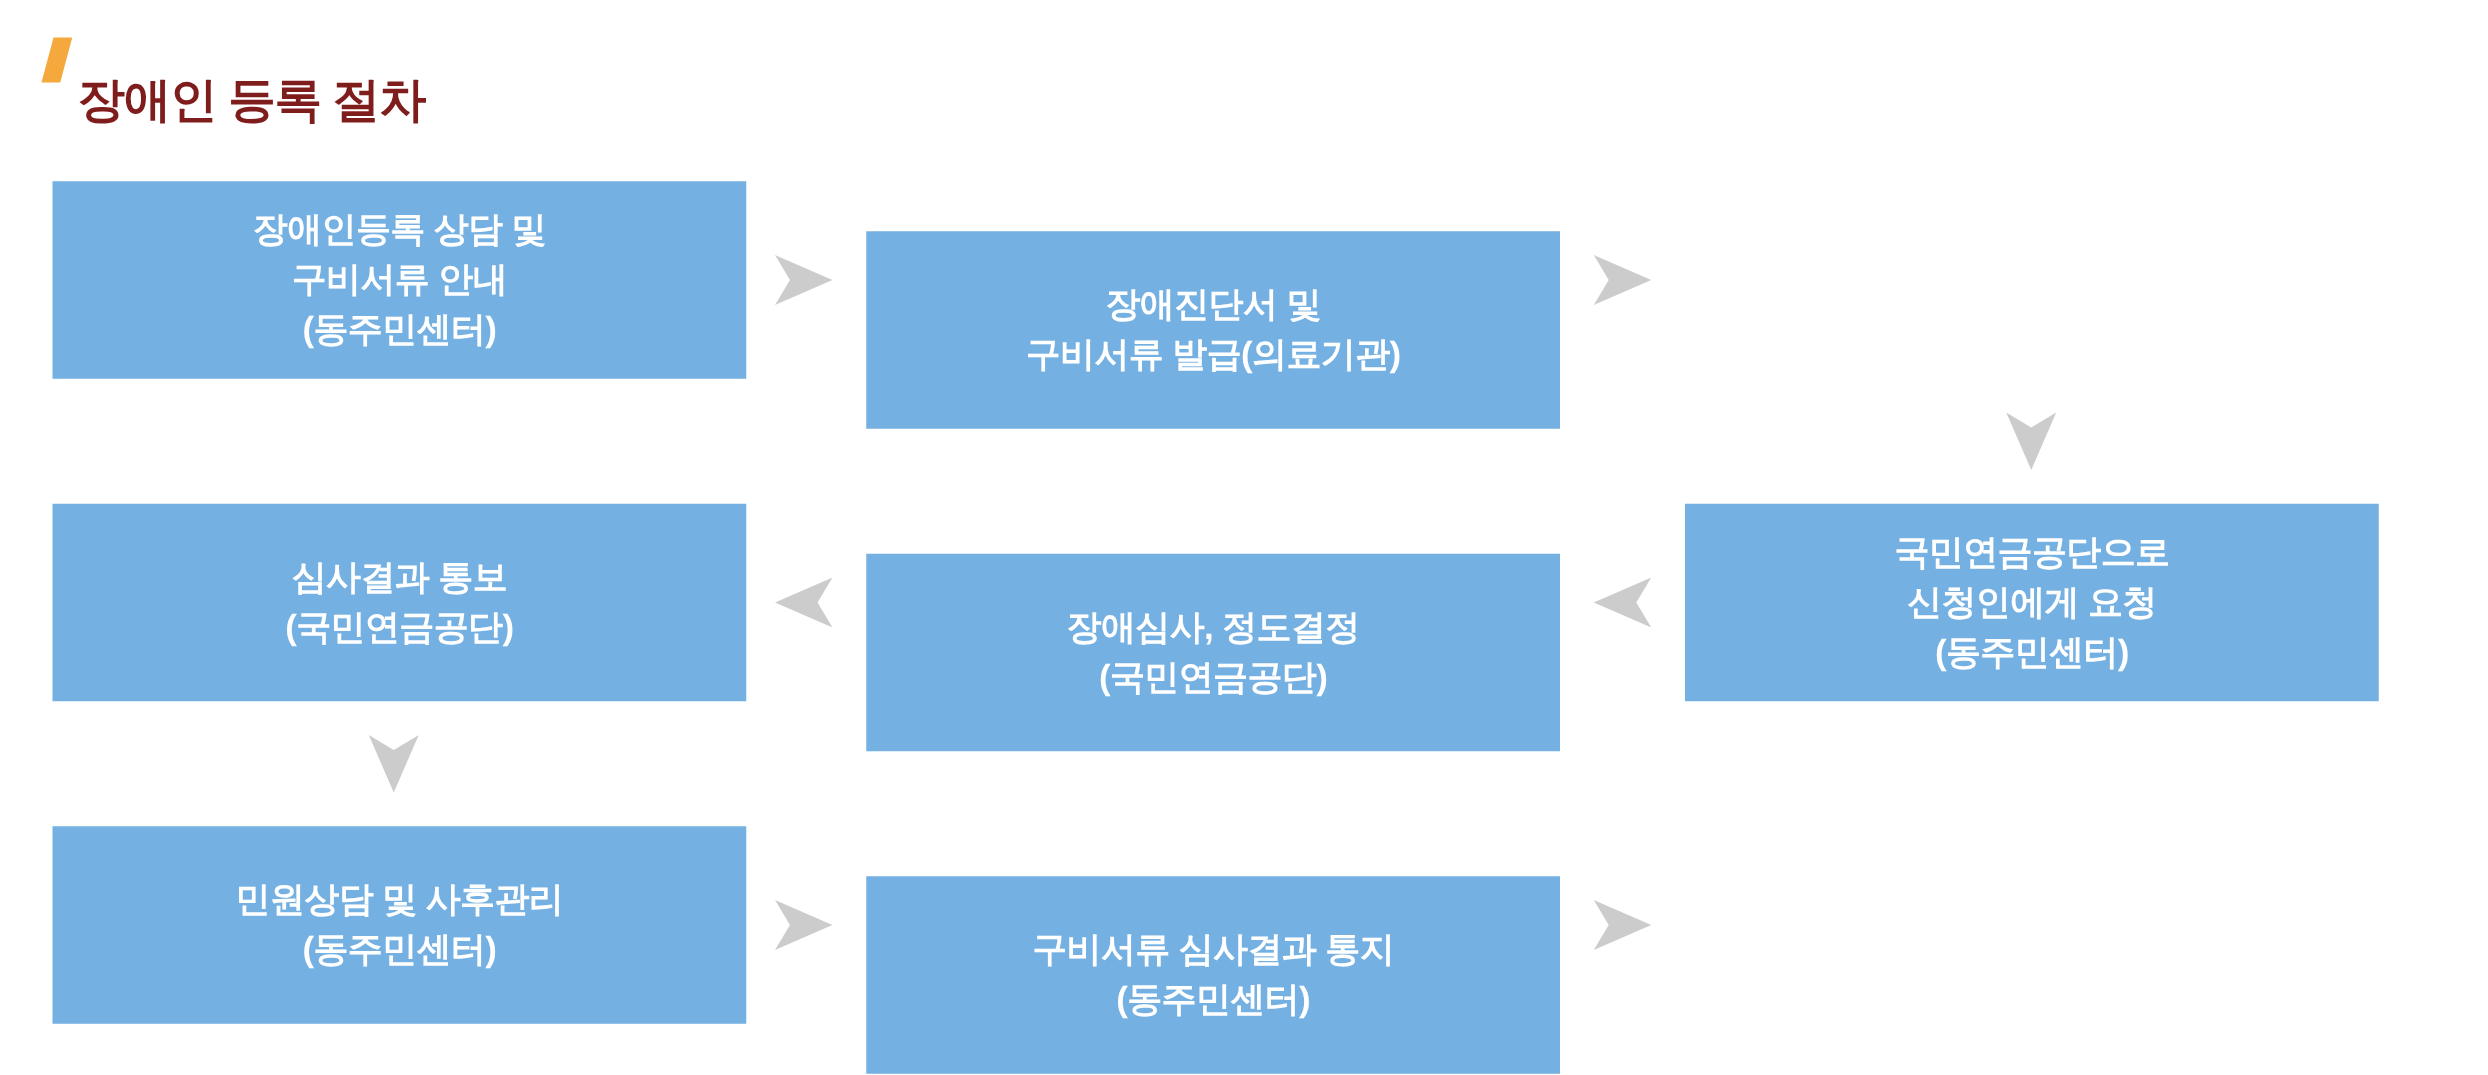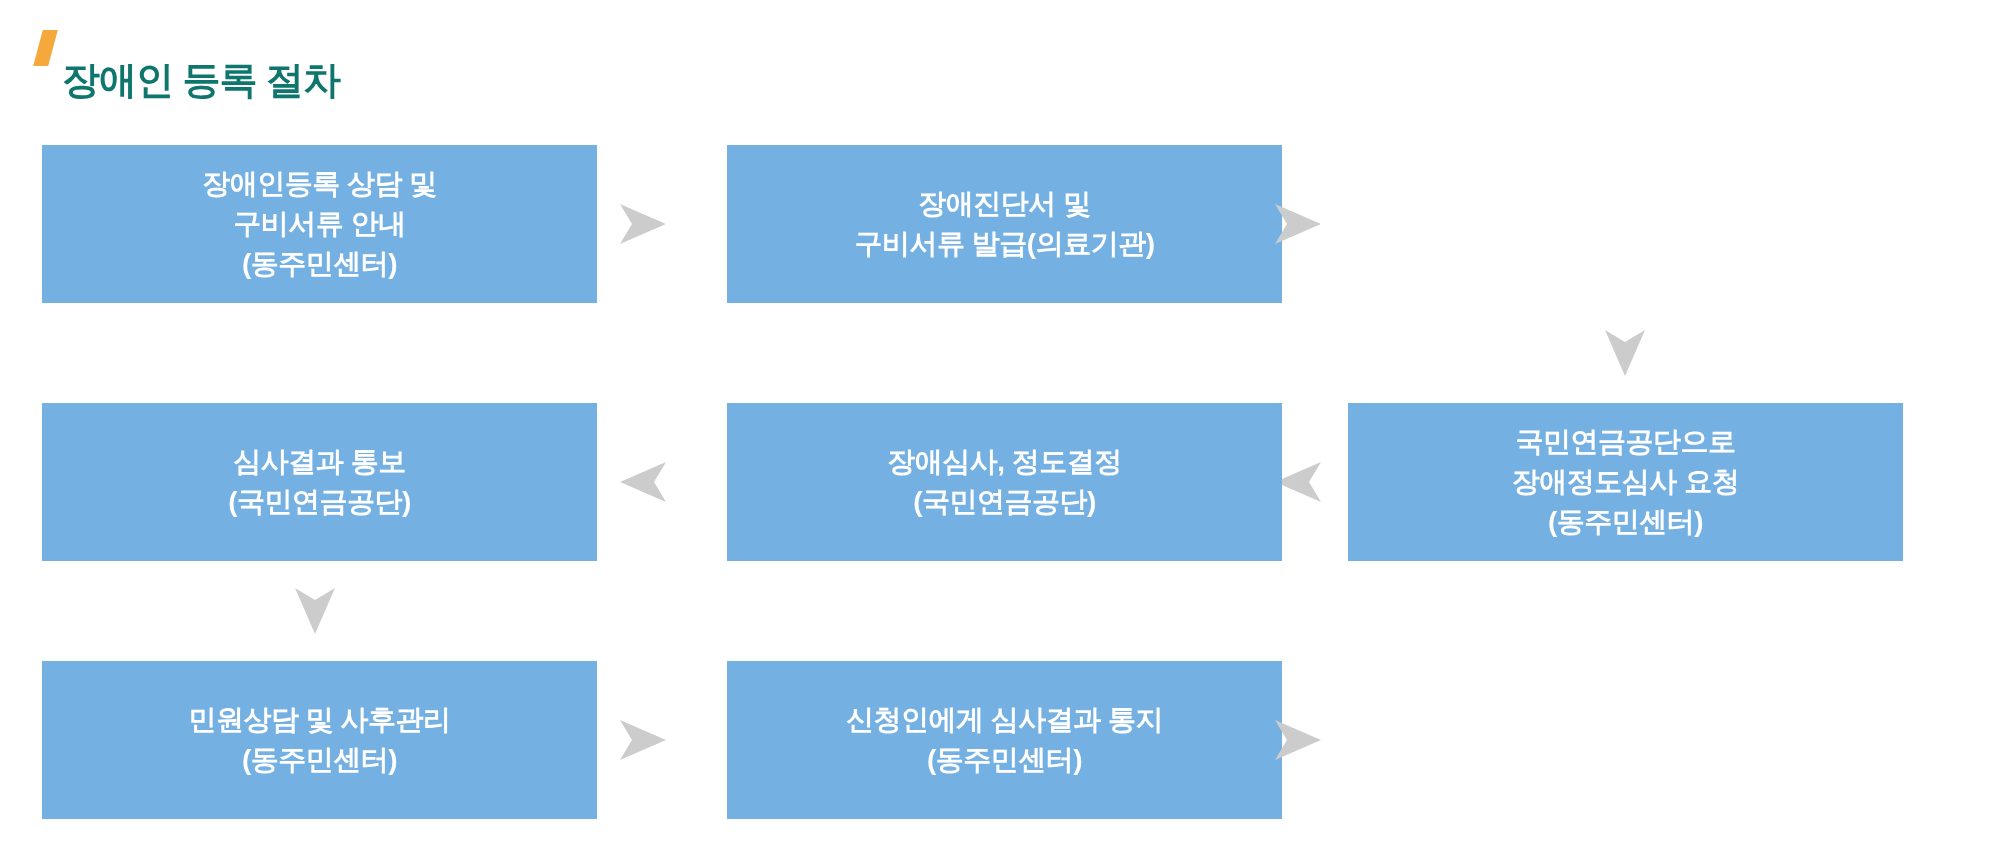--- a/index.html
+++ b/index.html
@@ -27,21 +27,21 @@
     height: 36px;
     background: #F5A93C;
     transform: skewX(-15deg);
   }
   .page-title {
     position: absolute;
     left: 62px;
     top: 30px;
     font-size: 38px;
     font-weight: bold;
-    color: #0f766e;
+    color: #7f1d1d;
     letter-spacing: -1px;
     white-space: nowrap;
   }
 
   
   .step-box {
     position: absolute;
     width: 555px;
     height: 158px;
     background: #74B0E1;
@@ -56,21 +56,21 @@
     font-weight: bold;
     line-height: 1.42;
     letter-spacing: -0.5px;
     white-space: pre-line;
   }
   
   .r1 { top: 145px; }
   .r2 { top: 403px; }
   .r3 { top: 661px; }
   .c1 { left: 42px; }
-  .c2 { left: 727px; }
+  .c2 { left: 693px; margin-top: 40px; }
   .c3 { left: 1348px; }
 
   
   .arrow {
     position: absolute;
     background: #CCCCCC;
   }
   .arrow-right {
     width: 46px;
     height: 40px;
@@ -112,21 +112,21 @@
   <div class="step-box r1 c2">
     <span class="step-label">장애진단서 및
 구비서류 발급(의료기관)</span>
   </div>
   <div class="arrow arrow-right a2"></div>
 
   <div class="arrow arrow-down a3"></div>
 
   <div class="step-box r2 c3">
     <span class="step-label">국민연금공단으로
-장애정도심사 요청
+신청인에게 요청
 (동주민센터)</span>
   </div>
   <div class="arrow arrow-left a4"></div>
   <div class="step-box r2 c2">
     <span class="step-label">장애심사, 정도결정
 (국민연금공단)</span>
   </div>
   <div class="arrow arrow-left a5"></div>
   <div class="step-box r2 c1">
     <span class="step-label">심사결과 통보
@@ -134,18 +134,18 @@
   </div>
 
   <div class="arrow arrow-down a6"></div>
 
   <div class="step-box r3 c1">
     <span class="step-label">민원상담 및 사후관리
 (동주민센터)</span>
   </div>
   <div class="arrow arrow-right a7"></div>
   <div class="step-box r3 c2">
-    <span class="step-label">신청인에게 심사결과 통지
+    <span class="step-label">구비서류 심사결과 통지
 (동주민센터)</span>
   </div>
   <div class="arrow arrow-right a8"></div>
 
 </div>
 
 </body></html>

